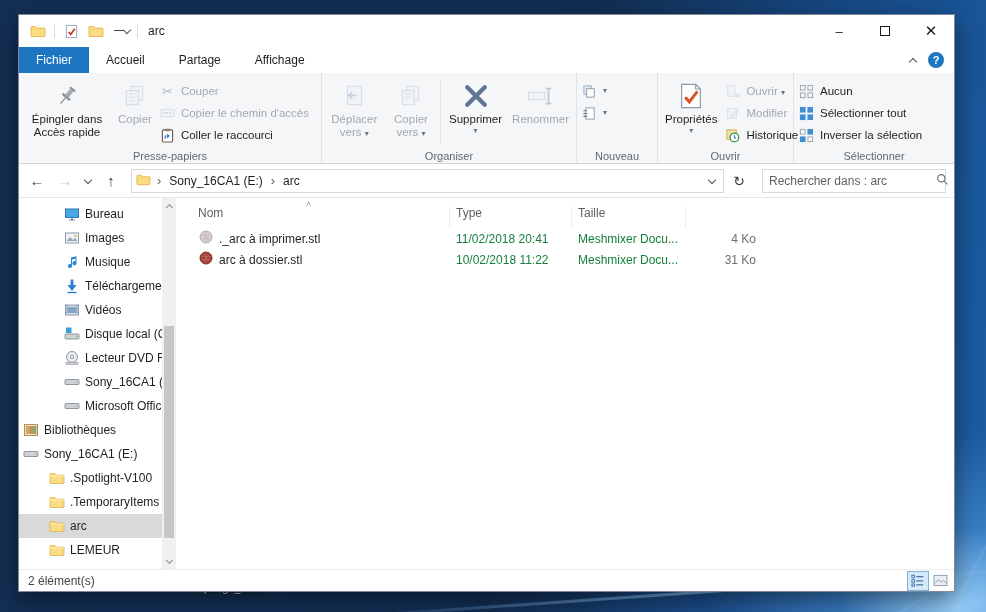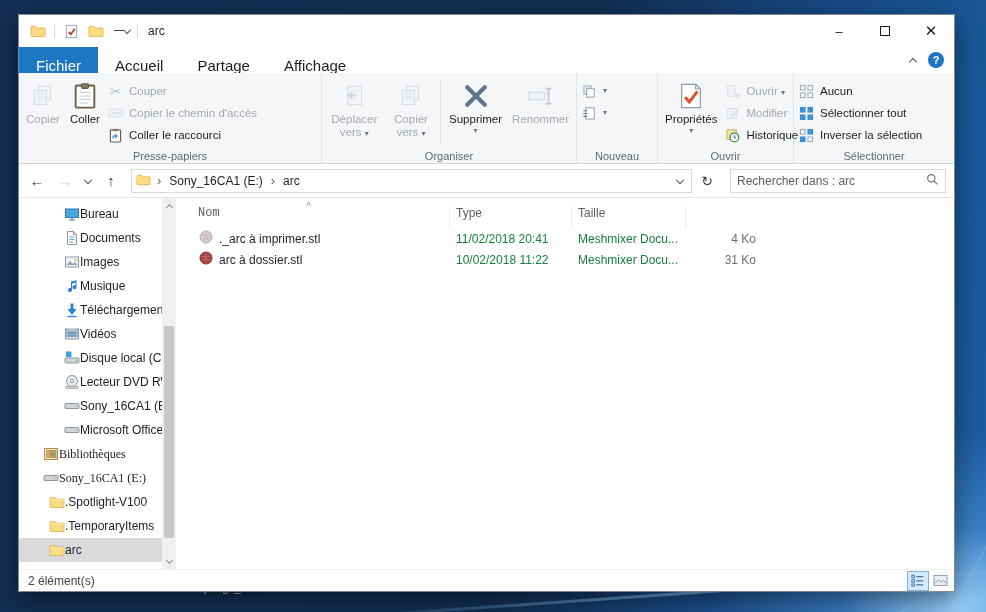--- a/index.html
+++ b/index.html
@@ -33,21 +33,21 @@
   .qat-menu { font-size:9px; color:#444; line-height:8px; text-align:center; }
   .qat-menu .bar { display:block; width:9px; height:1.5px; background:#444; margin:0 auto 1px; }
   .win-title { margin-left:10px; font-size:12px; color:#1e1e1e; }
   .caption-btns { margin-left:auto; display:flex; height:32px; }
   .cap { width:46px; height:32px; display:flex; align-items:center; justify-content:center; color:#1a1a1a; font-size:13px; }
   .cap .maxbox { width:10px; height:10px; border:1px solid #1a1a1a; }
   .cap.close { font-size:15px; }
 
   
   .tabrow { height:26px; display:flex; align-items:stretch; background:#fff; flex:none; }
-  .tab { padding:18px 17px; display:flex; align-items:center; font-size:15px; color:#1e1e1e; }
+  .tab { padding:8px 17px; display:flex; align-items:center; font-size:12px; color:#1e1e1e; }
   .tab.file { background:#1d76c2; color:#fff; }
   .tabrow-right { margin-left:auto; display:flex; align-items:center; gap:12px; padding-right:10px; }
   .chev { width:6px; height:6px; border-right:1.4px solid #555; border-bottom:1.4px solid #555; display:inline-block; }
   .chev.up { transform:rotate(-135deg); margin-top:3px; }
   .chev.down { transform:rotate(45deg); margin-bottom:2px; }
   .help-circle { width:16px; height:16px; border-radius:50%; background:#1d76c2; color:#fff;
     font-size:11px; font-weight:bold; display:flex; align-items:center; justify-content:center; }
 
   
   .ribbon { height:91px; background:#f5f6f7; border-bottom:1px solid #d4d4d4; display:flex; flex:none; }
@@ -73,47 +73,47 @@
   .navbtn { width:24px; height:24px; display:flex; align-items:center; justify-content:center;
     font-size:15px; color:#3b3b3b; }
   .navbtn.disabled { color:#c9cdd2; }
   .navbtn.small { width:14px; }
   .breadcrumb { flex:1; height:24px; border:1px solid #d9d9d9; display:flex; align-items:center;
     padding:0 4px; gap:2px; margin-left:4px; background:#fff; }
   .crumb-sep { color:#5f5f5f; font-size:13px; padding:0 4px; }
   .crumb { padding:0 2px; color:#1e1e1e; }
   .bc-right { margin-left:auto; display:flex; align-items:center; gap:10px; padding-right:4px; }
   .refresh { font-size:14px; color:#3b3b3b; width:22px; text-align:center; }
-  .searchbox { width:216px; height:24px; border:1px solid #d9d9d9; display:flex; align-items:center;
+  .searchbox { width:184px; height:24px; border:1px solid #d9d9d9; display:flex; align-items:center;
     padding:0 6px; margin-left:8px; background:#fff;gap:12px; }
   .searchbox input { border:none; outline:none; flex:1; font:inherit; font-size:12px; color:#1e1e1e; background:transparent; }
   .searchbox input::placeholder { color:#5f5f5f; opacity:1; }
 
   
   .main { flex:1; display:flex; min-height:0; }
   .sidebar { width:157px; position:relative; overflow:hidden; flex:none; padding-top:4px; }
-  .side-item { height:24px; display:flex; align-items:center; padding-right:2px;
+  .side-item { height:24px; display:flex; align-items:center; gap:5px; padding-right:2px;
     white-space:nowrap; overflow:hidden; cursor:default; }
   .side-item.selected { background:#d9d9d9; }
   .side-item .icn { flex:none; width:16px; height:16px; display:flex; align-items:center; justify-content:center; }
   .side-item .lbl { overflow:hidden; }
-  .lvl1 { padding-left:24px;font-family:Liberation Serif, serif; }
+  .lvl1 { padding-left:4px; }
   .lvl2 { padding-left:45px; }
   .lvl3 { padding-left:30px; }
   .sb-scroll { position:absolute; right:0; top:0; bottom:0; width:14px; background:#f0f0f0;
     display:flex; flex-direction:column; align-items:center; }
   .sb-arrow { height:15px; display:flex; align-items:center; justify-content:center; width:100%; }
   .sb-arrow .chev { width:5px; height:5px; border-color:#8a8a8a; }
   .sb-thumb { position:absolute; top:128px; height:212px; width:10px; left:2px; background:#c7c7c7; }
 
   .filearea { flex:1; min-width:0; position:relative; padding:0 0 0 12px; }
   .sort-caret { position:absolute; left:130px; top:1px; font-size:9px; color:#9a9a9a; }
   .fl-header { display:grid; grid-template-columns:262px 122px 114px 78px; padding-top:8px; height:30px; }
   .fl-header .hcell { font-size:12px; color:#5f5f5f; border-right:1px solid #ededed; padding:0 8px 4px 6px; }
-  .fl-header .hcell:first-child { padding-left:10px;font-family:Liberation Mono, monospace; }
+  .fl-header .hcell:first-child { padding-left:10px; }
   .file-row { display:grid; grid-template-columns:262px 122px 114px 78px; height:21px; align-items:center; }
   .fcell { font-size:12px; overflow:hidden; white-space:nowrap; padding:0 8px 0 6px; }
   .fcell.name { display:flex; align-items:center; gap:5px; color:#211f1f; padding-left:10px; }
   .fcell.dim { color:#15803d; }
   .fcell.size { text-align:right; color:#6d6d6d; }
 
   
   .statusbar { height:22px; flex:none; display:flex; align-items:center; padding:0 4px 0 9px;
     font-size:12px; color:#444; border-top:1px solid #ededed; }
   .view-btns { margin-left:auto; display:flex; gap:2px; }
@@ -175,39 +175,42 @@
     <div class="tabrow-right">
       <span class="chev up"></span>
       <span class="help-circle">?</span>
     </div>
   </div>
 
   <div class="ribbon">
 
     <div class="rgroup" style="width:303px">
       <div class="rg-content">
+        <div class="rbtn">
+          <span class="ricon">
+            <svg width="26" height="26" viewBox="0 0 24 24">
+                <g transform="rotate(40 12 12)">
+                  <rect x="9" y="3" width="6" height="2" fill="#8b9096"></rect>
+                  <rect x="10" y="5" width="4" height="7" fill="#a7abb0"></rect>
+                  <rect x="7.5" y="12" width="9" height="2.2" fill="#8b9096"></rect>
+                  <rect x="11.4" y="14.2" width="1.2" height="7" fill="#8b9096"></rect>
+                </g>
+              </svg>
+          </span>
+          <span class="rlabel">Épingler dans Accès rapide</span>
+        </div>
         <div class="rbtn disabled">
           <span class="ricon">
             <svg width="26" height="26" viewBox="0 0 24 24">
                 <rect x="8" y="3" width="11" height="13" fill="#eef2f7" stroke="#b9c6d6"></rect>
                 <rect x="4" y="7" width="11" height="13" fill="#eef2f7" stroke="#b9c6d6"></rect>
                 <path d="M6.5 10h6M6.5 13h6M6.5 16h4" stroke="#c9d4e0"></path>
               </svg>
           </span>
           <span class="rlabel">Copier</span>
-        </div>
-        <div class="rbtn">
-          <span class="ricon">
-            <svg width="28" height="28" viewBox="0 0 24 24">
-                <rect x="4" y="3" width="16" height="19" rx="1" fill="#fff" stroke="#6e5b48" stroke-width="1.6"></rect>
-                <rect x="9" y="1.5" width="6" height="4" rx="1" fill="#8a7a66" stroke="#6e5b48"></rect>
-                <path d="M7 9h10M7 12h10M7 15h10M7 18h7" stroke="#c8cdd3"></path>
-              </svg>
-          </span>
-          <span class="rlabel">Coller</span>
         </div>
         <div class="smallcol">
           <div class="sbtn disabled">
             <span class="sicon" style="color:#aeb9c6;font-size:13px">✂</span>
             <span>Couper</span>
           </div>
           <div class="sbtn disabled">
             <span class="sicon">
               <svg width="15" height="12" viewBox="0 0 16 12">
                   <rect x="1" y="2" width="14" height="8" fill="#eef2f7" stroke="#b9c6d6"></rect>
@@ -433,30 +436,20 @@
     <div class="sidebar">
       <div id="side-items">
           <div class="side-item lvl2">
             <span class="icn">
               <svg width="16" height="16" viewBox="0 0 16 16">
                 <rect x="1.5" y="3" width="13" height="8.5" fill="#49a7e6" stroke="#2d77ad"></rect>
                 <path d="M8 11.5v2M5 14h6" stroke="#6b7680" stroke-width="1.2"></path>
               </svg>
             </span>
             <span class="lbl">Bureau</span>
-          </div>
-          <div class="side-item lvl2">
-            <span class="icn">
-              <svg width="16" height="16" viewBox="0 0 16 16">
-                <path d="M3.5 1.5h6l3 3v10h-9z" fill="#fff" stroke="#8f9aa7"></path>
-                <path d="M9.5 1.5v3h3" fill="none" stroke="#8f9aa7"></path>
-                <path d="M5.5 7h5M5.5 9.5h5M5.5 12h3.5" stroke="#5f9bd6"></path>
-              </svg>
-            </span>
-            <span class="lbl">Documents</span>
           </div>
           <div class="side-item lvl2">
             <span class="icn">
               <svg width="16" height="16" viewBox="0 0 16 16">
                 <rect x="1.5" y="3" width="13" height="10" fill="#eef3f7" stroke="#8f9aa7"></rect>
                 <path d="M2.5 11l3.5-4 3 3 2-2 2.5 3z" fill="#8fa6b8"></path>
                 <circle cx="11.5" cy="6" r="1.2" fill="#e8c94a"></circle>
               </svg>
             </span>
             <span class="lbl">Images</span>

